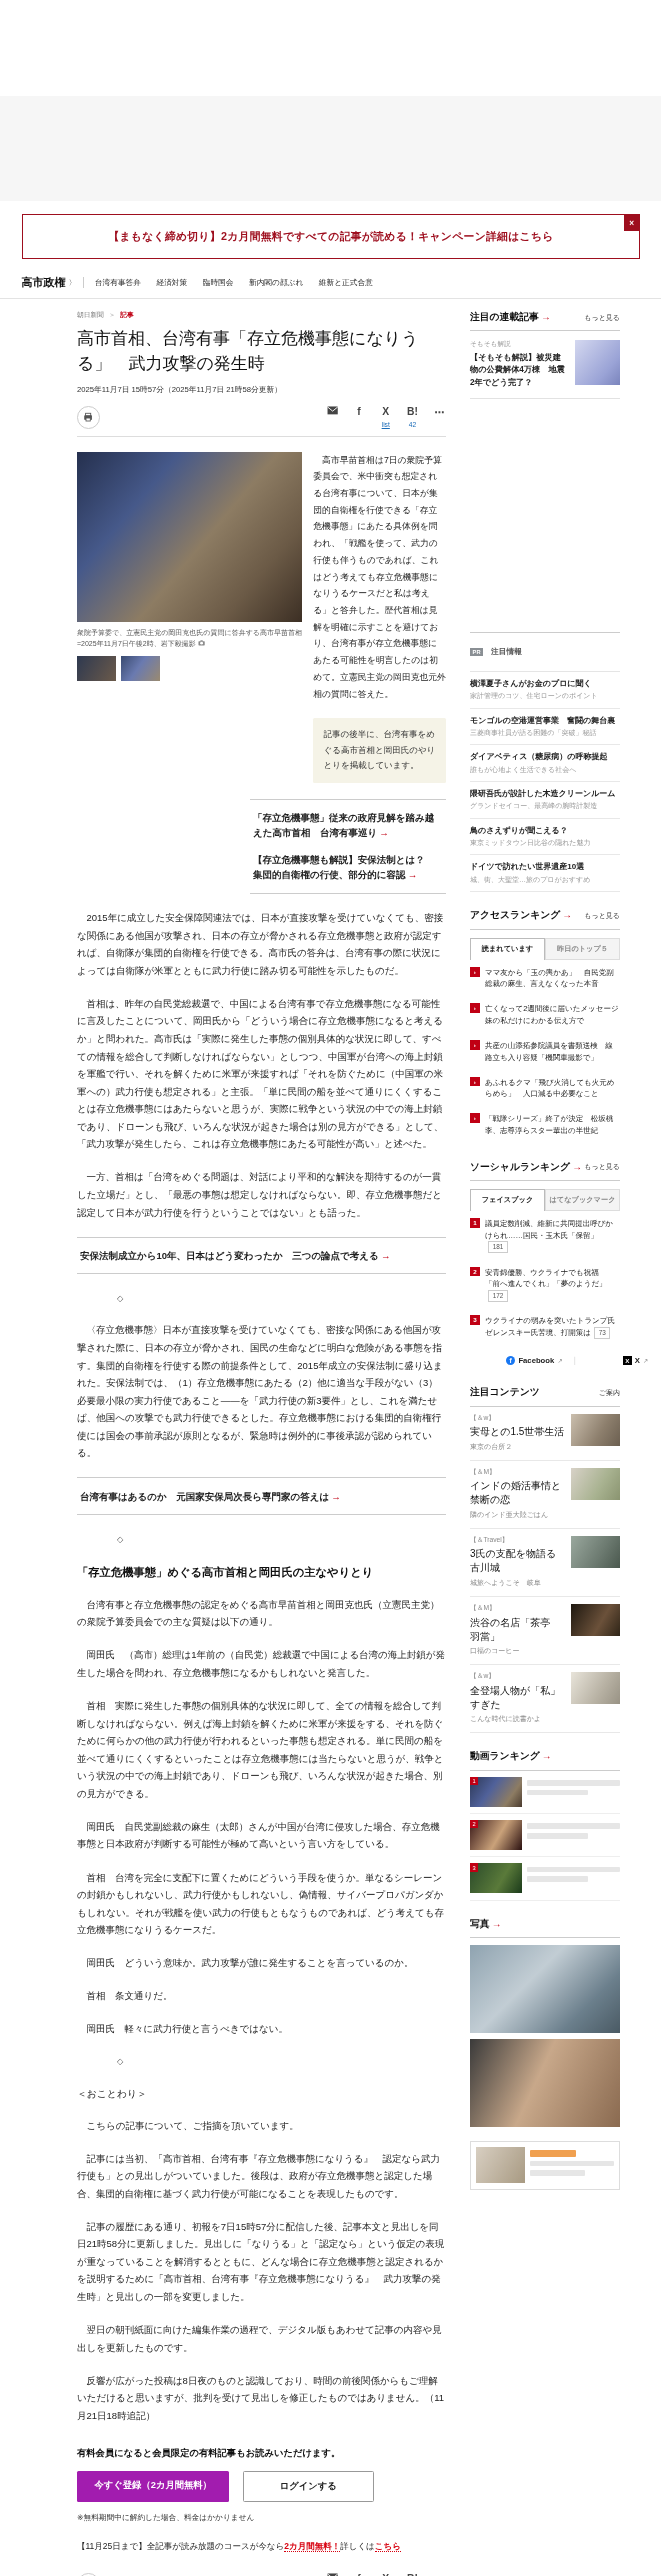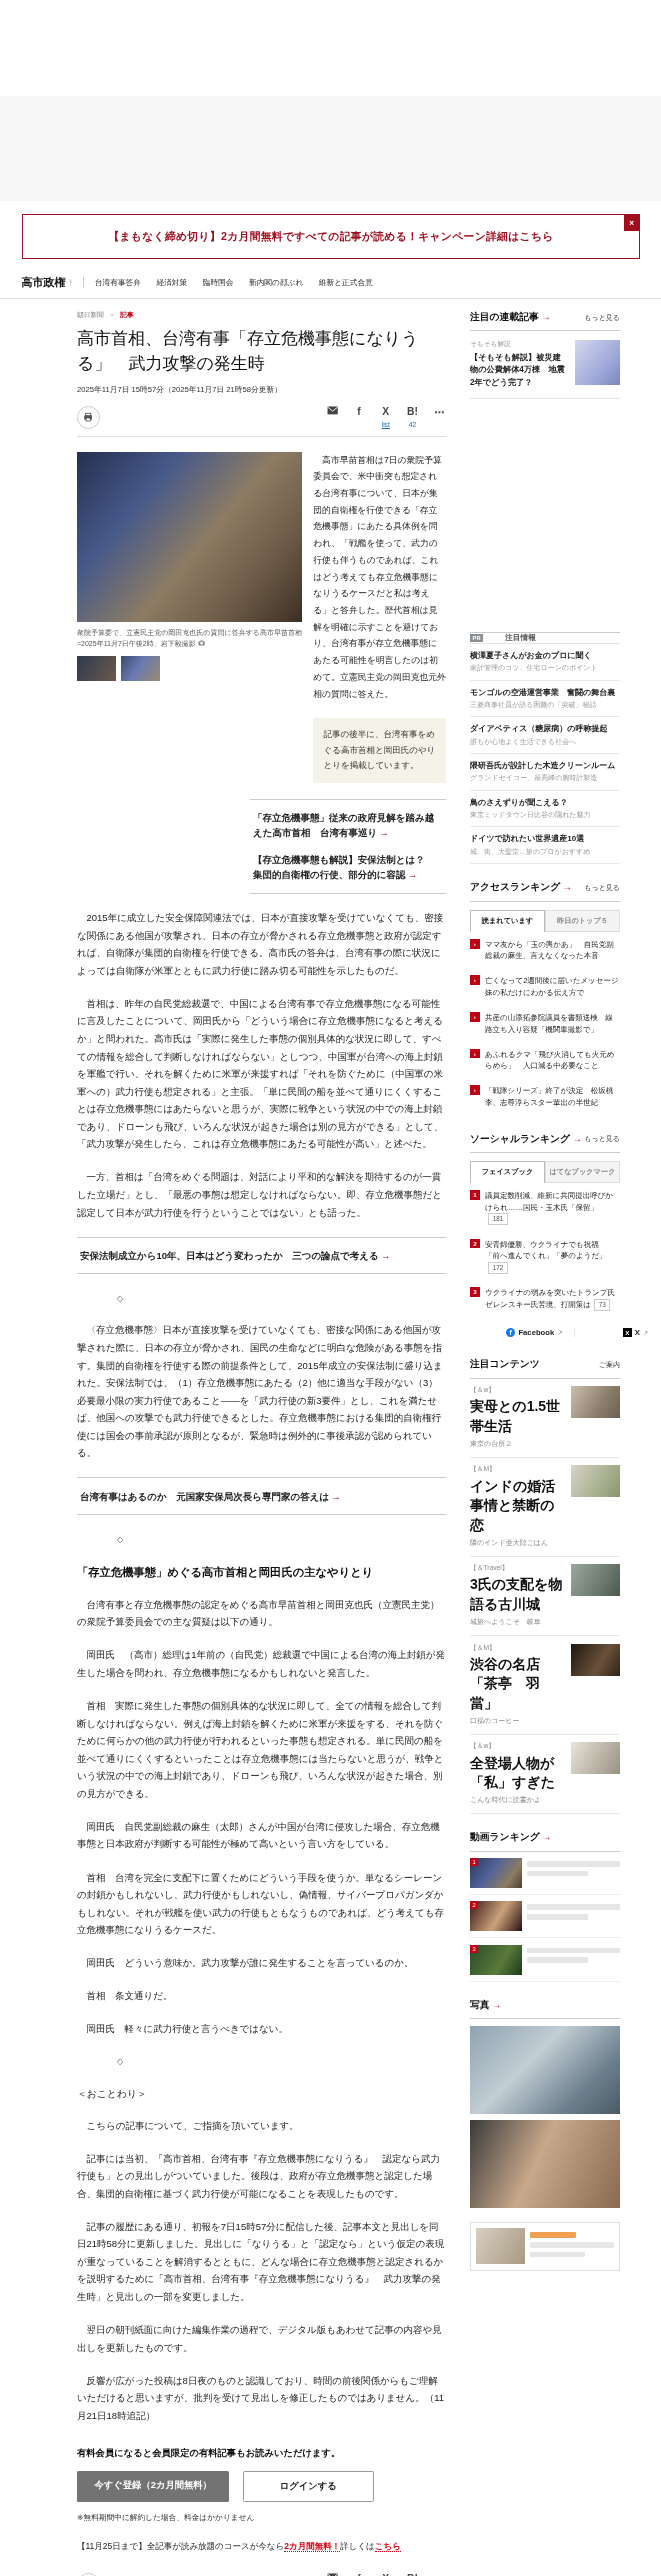--- a/index.html
+++ b/index.html
@@ -52,37 +52,37 @@
   .rel-link { font-size:9.5px; font-weight:bold; color:#222; line-height:1.6; cursor:pointer; }
   .rel-link + .rel-link { display:block; margin-top:11.3px; }
   .arr { color:#c00014; font-weight:bold; margin-left:2.1px; }
   .para { font-size:9.5px; line-height:1.85; margin:15.5px 0; text-indent:1em; color:#222; }
   .diamond { margin:18.5px 0 18.5px 40px; color:#444; font-size:8.2px; }
   h2.sub { font-size:11.3px; font-weight:bold; margin:21.6px 0 3.1px; color:#111; }
   .okotowari { font-size:9.8px; margin:21.6px 0 0; color:#222; }
   
   .pay-lead { font-size:9.3px; font-weight:bold; margin:23px 0 10.3px; color:#111; }
   .btn-row { display:flex; gap:13.4px; margin-bottom:11.3px; }
-  .btn-red { background:#737373; color:#fff; font-weight:bold; font-size:9.3px; padding:8.2px 17.5px; border-radius:1.5px; cursor:pointer; }
+  .btn-red { background:#a21caf; color:#fff; font-weight:bold; font-size:9.3px; padding:8.2px 17.5px; border-radius:1.5px; cursor:pointer; }
   .btn-white { background:#fff; border:0.5px solid #999; color:#222; font-weight:bold; font-size:9.3px; padding:8.2px 36px; border-radius:1.5px; cursor:pointer; }
   .pay-note { font-size:7.7px; color:#333; margin-bottom:17.5px; }
   .campaign { font-size:8.5px; color:#222; margin-bottom:20.6px; }
   .campaign .red-b { color:#d7000f; font-weight:bold; border-bottom:1px dotted #d7000f; cursor:pointer; }
   .campaign .red-l { color:#d7000f; font-weight:bold; border-bottom:1px dotted #d7000f; cursor:pointer; }
   .share-row.second { border-bottom:none; padding-bottom:0; margin-bottom:17.5px; }
   
   .sb-h { display:flex; justify-content:space-between; align-items:center; font-size:9.8px; font-weight:bold; color:#111; padding-bottom:6.2px; border-bottom:1px solid #ccc; }
   .sb-more { font-size:7px; font-weight:normal; color:#333; cursor:pointer; }
   .sb-item { display:flex; gap:6.2px; padding:8.2px 0; border-bottom:0.5px solid #e2e2e2; cursor:pointer; }
   .sb-item-l { flex:1; }
   .sb-cat { font-size:6.7px; color:#999; margin-bottom:3.1px; }
   .sb-t { font-size:8.2px; font-weight:bold; line-height:1.55; color:#222; }
   .sb-img { width:45px; height:45px; flex-shrink:0; }
   .sb-gap { height:233px; }
-  .pr-h { display:flex; align-items:center; gap:22px; padding:0 0; border-top:0.5px solid #ccc; border-bottom:0.5px solid #e5e5e5; }
+  .pr-h { display:flex; align-items:center; gap:8px; padding:14px 0; border-top:0.5px solid #ccc; border-bottom:0.5px solid #e5e5e5; }
   .pr-badge { background:#8a8f94; color:#fff; font-size:5.7px; font-weight:bold; padding:1px 2.6px; }
   .pr-label { font-size:7.7px; font-weight:bold; color:#555; }
   .pr-item { padding:6.2px 0; border-bottom:0.5px solid #e8e8e8; cursor:pointer; }
   .pr-t { font-size:8px; font-weight:bold; color:#222; line-height:1.4; }
   .pr-s { font-size:7px; color:#999; margin-top:2.1px; }
   .rank-h { margin-top:17.5px; }
   .tabs { display:flex; margin-top:8.2px; }
   .tab { flex:1; text-align:center; font-size:7.2px; padding:5.2px 0; font-weight:bold; cursor:pointer; }
   .tab.on { border:0.5px solid #bbb; border-bottom:none; background:#fff; color:#222; }
   .tab.off { background:#f4f4f4; border:0.5px solid #ddd; color:#888; }
@@ -92,21 +92,21 @@
   .fx-row { display:flex; align-items:center; gap:8.2px; padding:9.3px 0 3.1px; }
   .fx { display:flex; align-items:center; gap:3.1px; font-size:7.7px; font-weight:bold; color:#222; cursor:pointer;padding-left:36px; }
   .fb-ic { width:9.3px; height:9.3px; border-radius:50%; background:#1877f2; color:#fff; font-size:6.7px; display:flex; align-items:center; justify-content:center; font-weight:bold; }
   .x-ic { width:8.8px; height:8.8px; background:#000; color:#fff; font-size:6.2px; display:flex; align-items:center; justify-content:center; font-weight:bold; }
   .ext { color:#888; font-size:6.2px; font-weight:normal; }
   .fx-sep { color:#ccc; }
   .ct-h { margin-top:17.5px; border-bottom:1px solid #ccc; }
   .ct-item { display:flex; gap:6.2px; padding:7.7px 0; border-bottom:0.5px solid #e8e8e8; cursor:pointer; }
   .ct-l { flex:1; }
   .ct-cat { font-size:6.7px; color:#888; margin-bottom:2.1px; }
-  .ct-t { font-size:14px; font-weight:bold; color:#111; line-height:1.4; }
+  .ct-t { font-size:10px; font-weight:normal; color:#111; line-height:1.4; }
   .ct-s { font-size:7px; color:#888; margin-top:2.6px; }
   .ct-img { width:49px; height:32px; flex-shrink:0; }
   .vd-item { display:flex; gap:5.2px; padding:6.2px 0; border-bottom:0.5px solid #eee; }
   .vd-img { width:52px; height:30px; position:relative; flex-shrink:0; }
   .vd-n { position:absolute; left:0; top:0; width:8.2px; height:8.2px; background:#c00014; color:#fff; font-size:5.7px; display:flex; align-items:center; justify-content:center; }
   .sk { flex:1; padding-top:3.1px; }
   .sk-bar { height:5.7px; background:#e6e6e6; border-radius:1px; margin-bottom:4.1px; }
   .sk-bar.short { width:65%; }
   .photo-card { height:88px; margin-top:6.2px; }
   .ad-card { border:0.5px solid #ddd; padding:5.2px; display:flex; gap:5.2px; margin-top:14.4px; }

